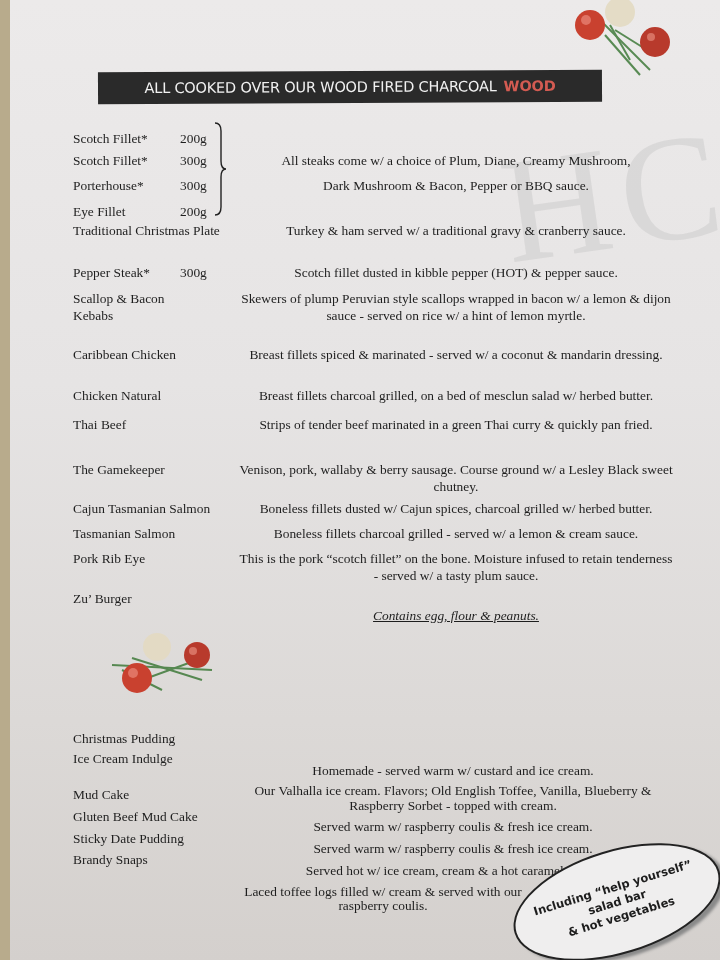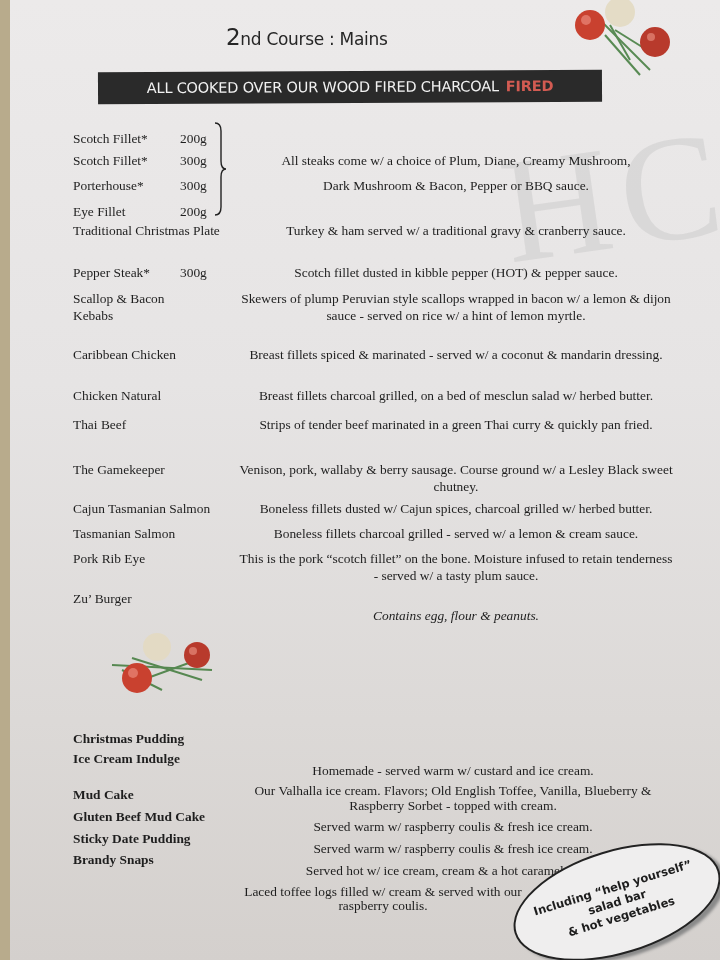--- a/index.html
+++ b/index.html
@@ -29,23 +29,23 @@
     background: #2a2a2a; color: #f1f1f1;
     font-family: "DejaVu Sans", sans-serif; font-size: 14.5px; letter-spacing: -0.2px;
     display: flex; align-items: center; justify-content: center; gap: 7px;
     transform: rotate(-0.3deg);
   }
   .banner .accent { color: #d35b52; font-weight: bold; }
   .row { position: absolute; left: 63px; width: 600px; font-size: 13.4px; line-height: 17px; }
   .row .name { position: absolute; left: 0; width: 150px; }
   .row .wt { position: absolute; left: 107px; text-align: right; }
   .row .desc { position: absolute; left: 163px; width: 440px; text-align: center; }
-  .dessert .name { width: 160px; font-weight: bold; }
+  .dessert .name { width: 160px; }
   .dessert .desc { left: 160px; margin-top: 32px; }
-  .italic { font-style: italic; }
+  .italic { font-style: italic; text-decoration: underline; }
   .bracket {
     position: absolute; left: 203px; top: 121px; width: 14px; height: 96px;
   }
   .ornament { position: absolute; }
   .oval {
     position: absolute; left: 500px; top: 850px; width: 210px; height: 100px;
     border: 2px solid #222; border-radius: 50%;
     background: #efeeee; box-shadow: 4px 4px 3px #8a8a8a;
     transform: rotate(-17deg);
     font-family: "DejaVu Sans", sans-serif; font-weight: bold; font-size: 11.5px;
@@ -66,27 +66,24 @@
         <path d="M55 30 L95 55"></path>
         <path d="M45 35 L80 75"></path>
     </g>
     <circle cx="60" cy="12" r="15" fill="#e4dcc6"></circle>
     <circle cx="30" cy="25" r="15" fill="#c9412f"></circle>
     <circle cx="26" cy="20" r="5" fill="#e9897a" opacity="0.7"></circle>
     <circle cx="95" cy="42" r="15" fill="#b83a2c"></circle>
     <circle cx="91" cy="37" r="4" fill="#e58a7a" opacity="0.7"></circle>
   </svg>
 
-  <div class="heading" style="left:216px;top:24px">
-    <span>2</span><span class="small">nd Course : Mains</span>
-  </div>
 
   <div class="banner">
     <span>ALL COOKED OVER OUR WOOD FIRED CHARCOAL</span>
-    <span class="accent">FIRED</span>
+    <span class="accent">WOOD</span>
   </div>
 
   <div class="row" style="top:130px">
     <span class="name">Scotch Fillet*</span>
       <span class="wt">200g</span>
   </div>
   <div class="row" style="top:152px">
     <span class="name">Scotch Fillet*</span>
       <span class="wt">300g</span>
     <span class="desc">All steaks come w/ a choice of Plum, Diane, Creamy Mushroom,</span>

